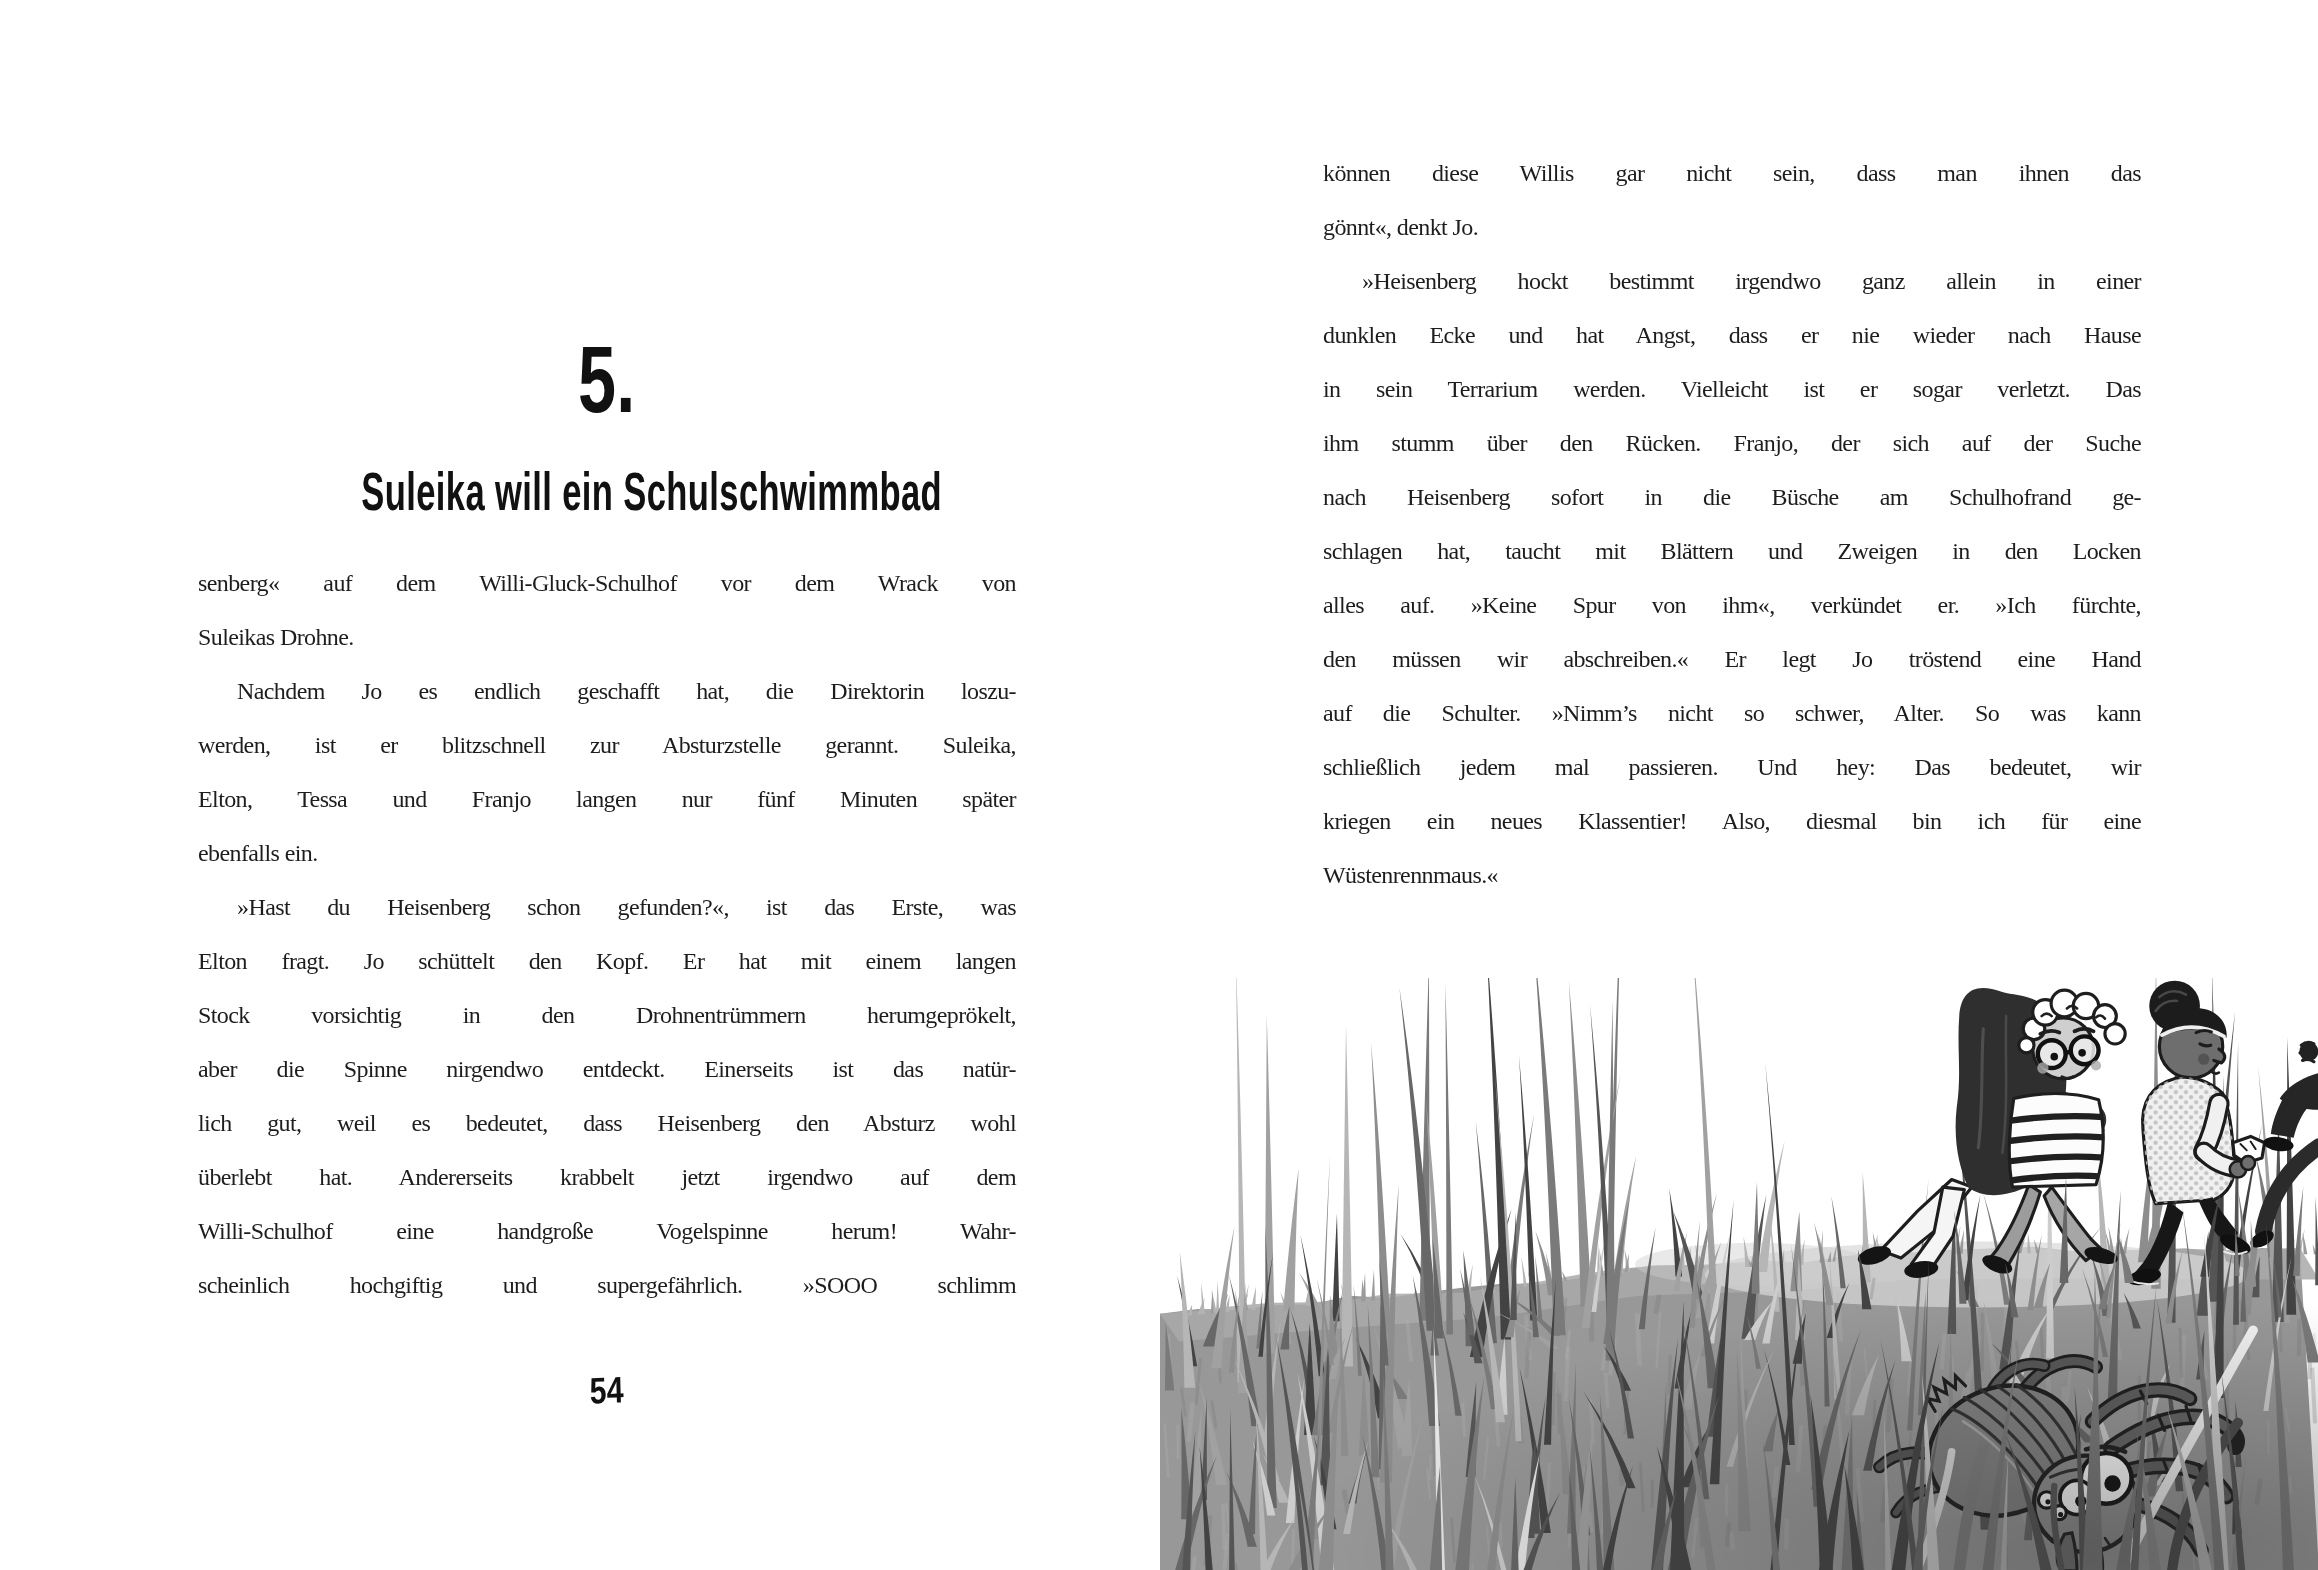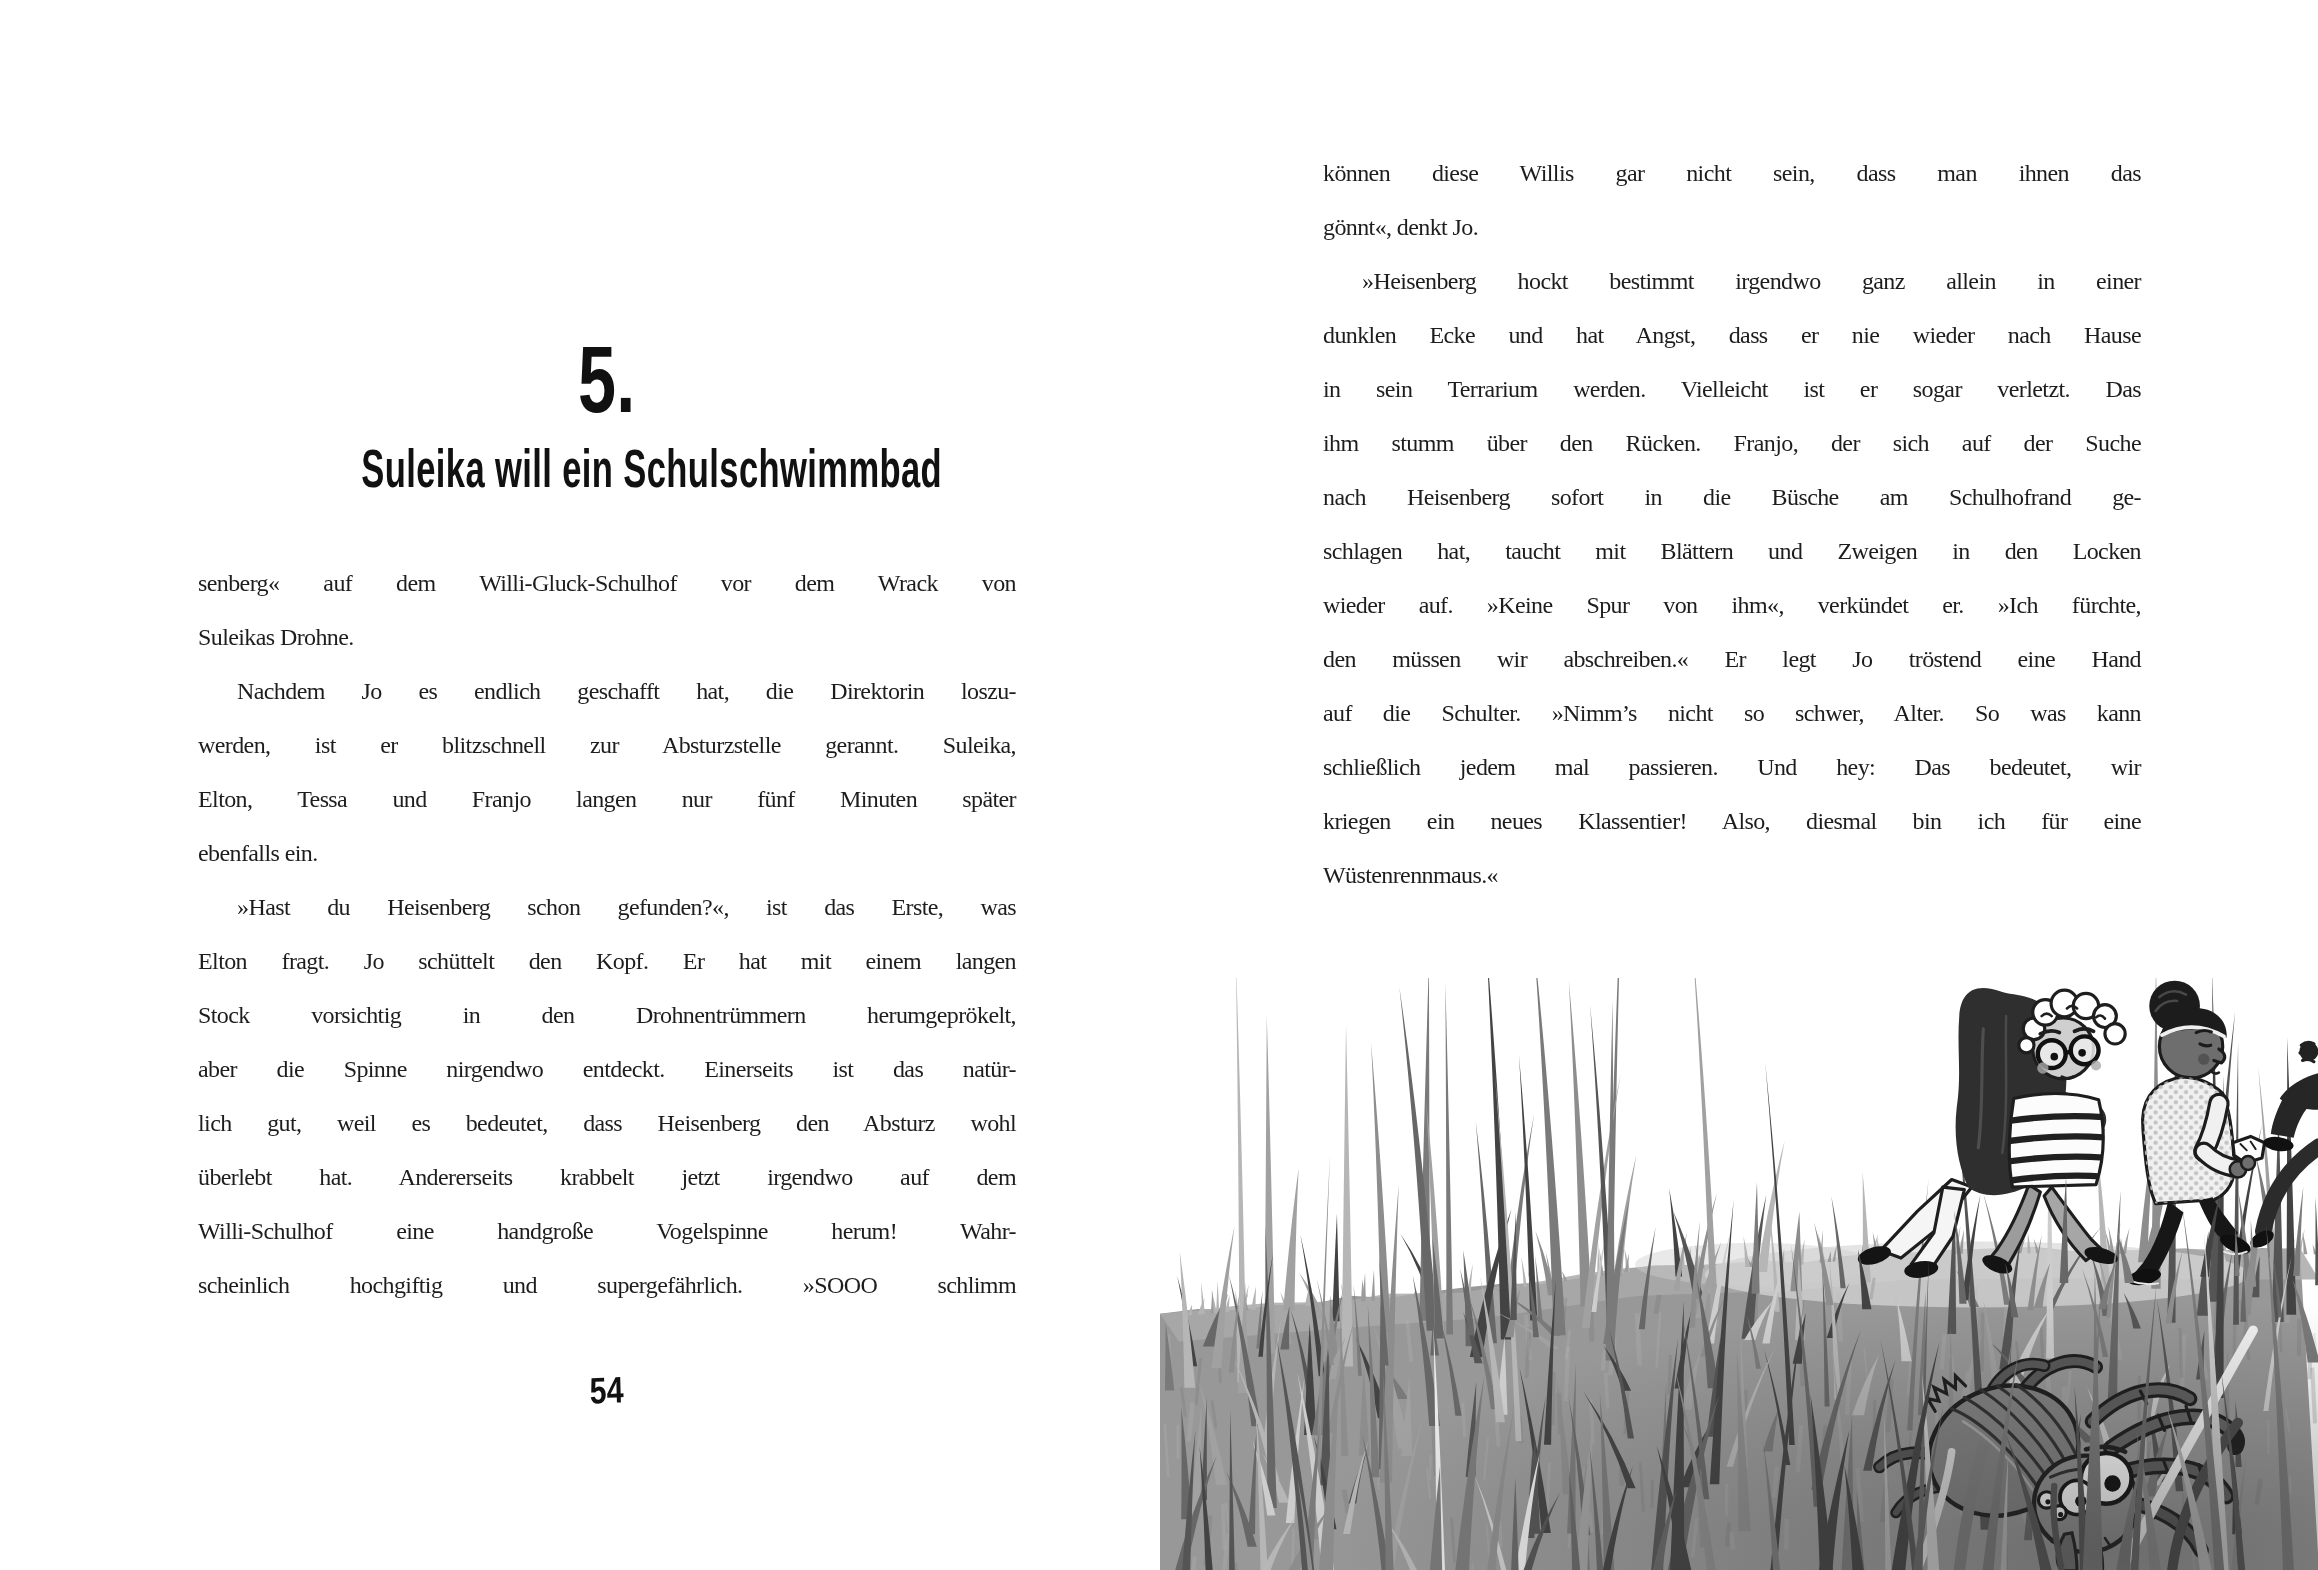--- a/index.html
+++ b/index.html
@@ -5,21 +5,21 @@
   html,body{margin:0;padding:0;background:#e8e8e8;}
   .spread{position:relative;width:2319px;height:1571px;background:#ffffff;overflow:hidden;
           font-family:"Liberation Serif",serif;color:#1c1c1c;}
   .page{position:absolute;top:0;height:100%;}
   .page.left{left:0;width:1159px;}
   .page.right{left:1159px;width:1159px;}
   .abs{position:absolute;}
   
   .chapnum{left:198px;top:332px;width:818px;text-align:center;
            font:700 95px/95px "Liberation Sans",sans-serif;color:#111;}
-  .chaptitle{left:198px;top:437px;width:818px;text-align:center;
+  .chaptitle{left:198px;top:460px;width:818px;text-align:center;
            font:700 54px/63px "Liberation Sans",sans-serif;color:#111;white-space:nowrap;}
   .cond{display:inline-block;transform:scaleX(.64);transform-origin:50% 50%;letter-spacing:0.6px;}
   .condnum{display:inline-block;transform:scaleX(.72);transform-origin:50% 50%;}
   
   .col{width:818px;}
   .col-left{left:198px;top:556px;}
   .col-right{left:164px;top:146px;} 
   .bline{height:54px;line-height:54px;font-size:24px;letter-spacing:-0.6px;
          text-align:justify;text-align-last:justify;white-space:nowrap;color:#1d1d1d;}
   .bline.ind{padding-left:39px;}
@@ -61,21 +61,21 @@
   <section class="page right">
     <div class="abs col col-right">
         <div class="bline">können diese Willis gar nicht sein, dass man ihnen das</div>
         <div class="bline pend">gönnt«, denkt Jo.</div>
         <div class="bline ind">»Heisenberg hockt bestimmt irgendwo ganz allein in einer</div>
         <div class="bline">dunklen Ecke und hat Angst, dass er nie wieder nach Hause</div>
         <div class="bline">in sein Terrarium werden. Vielleicht ist er sogar verletzt. Das</div>
         <div class="bline">ihm stumm über den Rücken. Franjo, der sich auf der Suche</div>
         <div class="bline">nach Heisenberg sofort in die Büsche am Schulhofrand ge-</div>
         <div class="bline">schlagen hat, taucht mit Blättern und Zweigen in den Locken</div>
-        <div class="bline">wieder auf. »Keine Spur von ihm«, verkündet er. »Ich fürchte,</div>
+        <div class="bline">alles auf. »Keine Spur von ihm«, verkündet er. »Ich fürchte,</div>
         <div class="bline">den müssen wir abschreiben.« Er legt Jo tröstend eine Hand</div>
         <div class="bline">auf die Schulter. »Nimm’s nicht so schwer, Alter. So was kann</div>
         <div class="bline">schließlich jedem mal passieren. Und hey: Das bedeutet, wir</div>
         <div class="bline">kriegen ein neues Klassentier! Also, diesmal bin ich für eine</div>
         <div class="bline pend">Wüstenrennmaus.«</div>
       </div>
 
     <figure class="illus">
       <svg viewBox="0 0 1830 936" width="1159" height="593" xmlns="http://www.w3.org/2000/svg">
         <defs>

